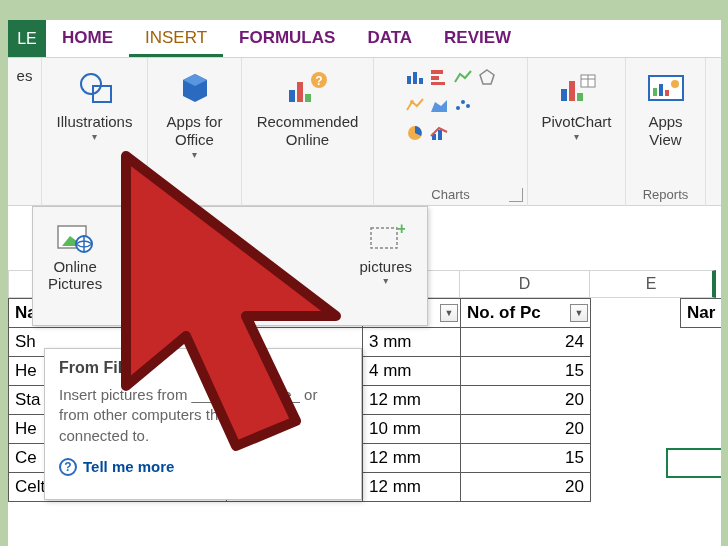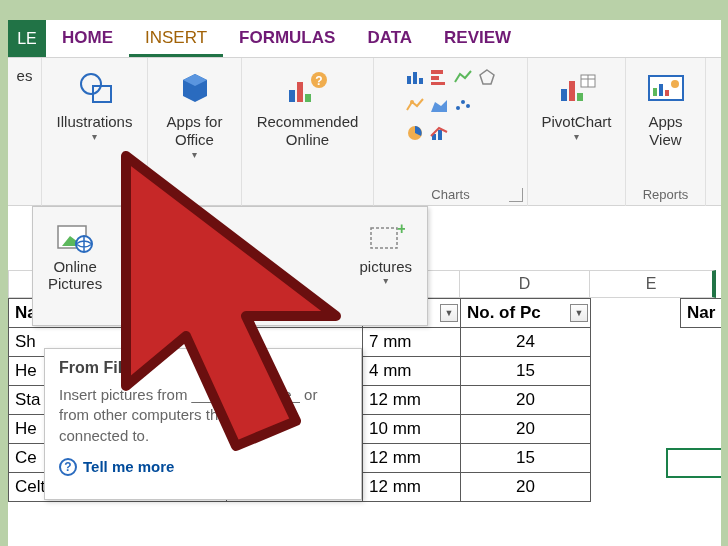--- a/index.html
+++ b/index.html
@@ -49,21 +49,21 @@
   .ch-d { width: 130px; }
   .ch-e { width: 126px; border-right: 4px solid #217346; }
   .grid { position: absolute; top: 92px; left: 0; }
   table.data { border-collapse: collapse; }
   table.data th, table.data td { border: 1px solid #595959; font-size: 17px; padding: 4px 6px; background: #fff; height: 28px; }
   table.data th { font-weight: 700; text-align: left; position: relative; }
   .filter { position: absolute; right: 2px; top: 50%; transform: translateY(-50%); width: 18px; height: 18px; border: 1px solid #888; background: linear-gradient(#fdfdfd,#ececec); display: inline-flex; align-items: center; justify-content: center; font-size: 9px; color: #555; cursor: pointer; }
   .w-name { width: 218px; }
   .w-b { width: 136px; }
   .w-size { width: 98px; }
-  .w-pc { width: 130px; text-align: center; }
+  .w-pc { width: 130px; text-align: right; }
   
   
   .right-header { position: absolute; left: 672px; top: 278px; border: 1px solid #595959; background: #fff; font-weight: 700; font-size: 17px; padding: 4px 6px; height: 30px; width: 60px; }
   .right-cell-active { position: absolute; left: 658px; top: 428px; width: 72px; height: 30px; border: 2px solid #1a8049; background: #fff; z-index: 3; }
   
   
   .cursor-overlay { position: absolute; left: 98px; top: 126px; width: 300px; height: 320px; z-index: 50; pointer-events: none; }
 </style>
 </head>
 <body>
@@ -265,21 +265,21 @@
           <th class="w-name"><span>Na</span><span class="filter">▼</span></th>
           <th class="w-b">
                 <span class="filter">▼</span>
               </th>
           <th class="w-size"><span>Size</span><span class="filter">▼</span></th>
           <th class="w-pc" style="text-align:left"><span>No. of Pc</span><span class="filter">▼</span></th>
         </tr>
         <tr>
               <td class="w-name">Sh</td>
               <td class="w-b"></td>
-              <td class="w-size">7 mm</td>
+              <td class="w-size">3 mm</td>
               <td class="w-pc">24</td>
             </tr>
         <tr>
               <td class="w-name">He</td>
               <td class="w-b"></td>
               <td class="w-size">4 mm</td>
               <td class="w-pc">15</td>
             </tr>
         <tr>
               <td class="w-name">Sta</td>

